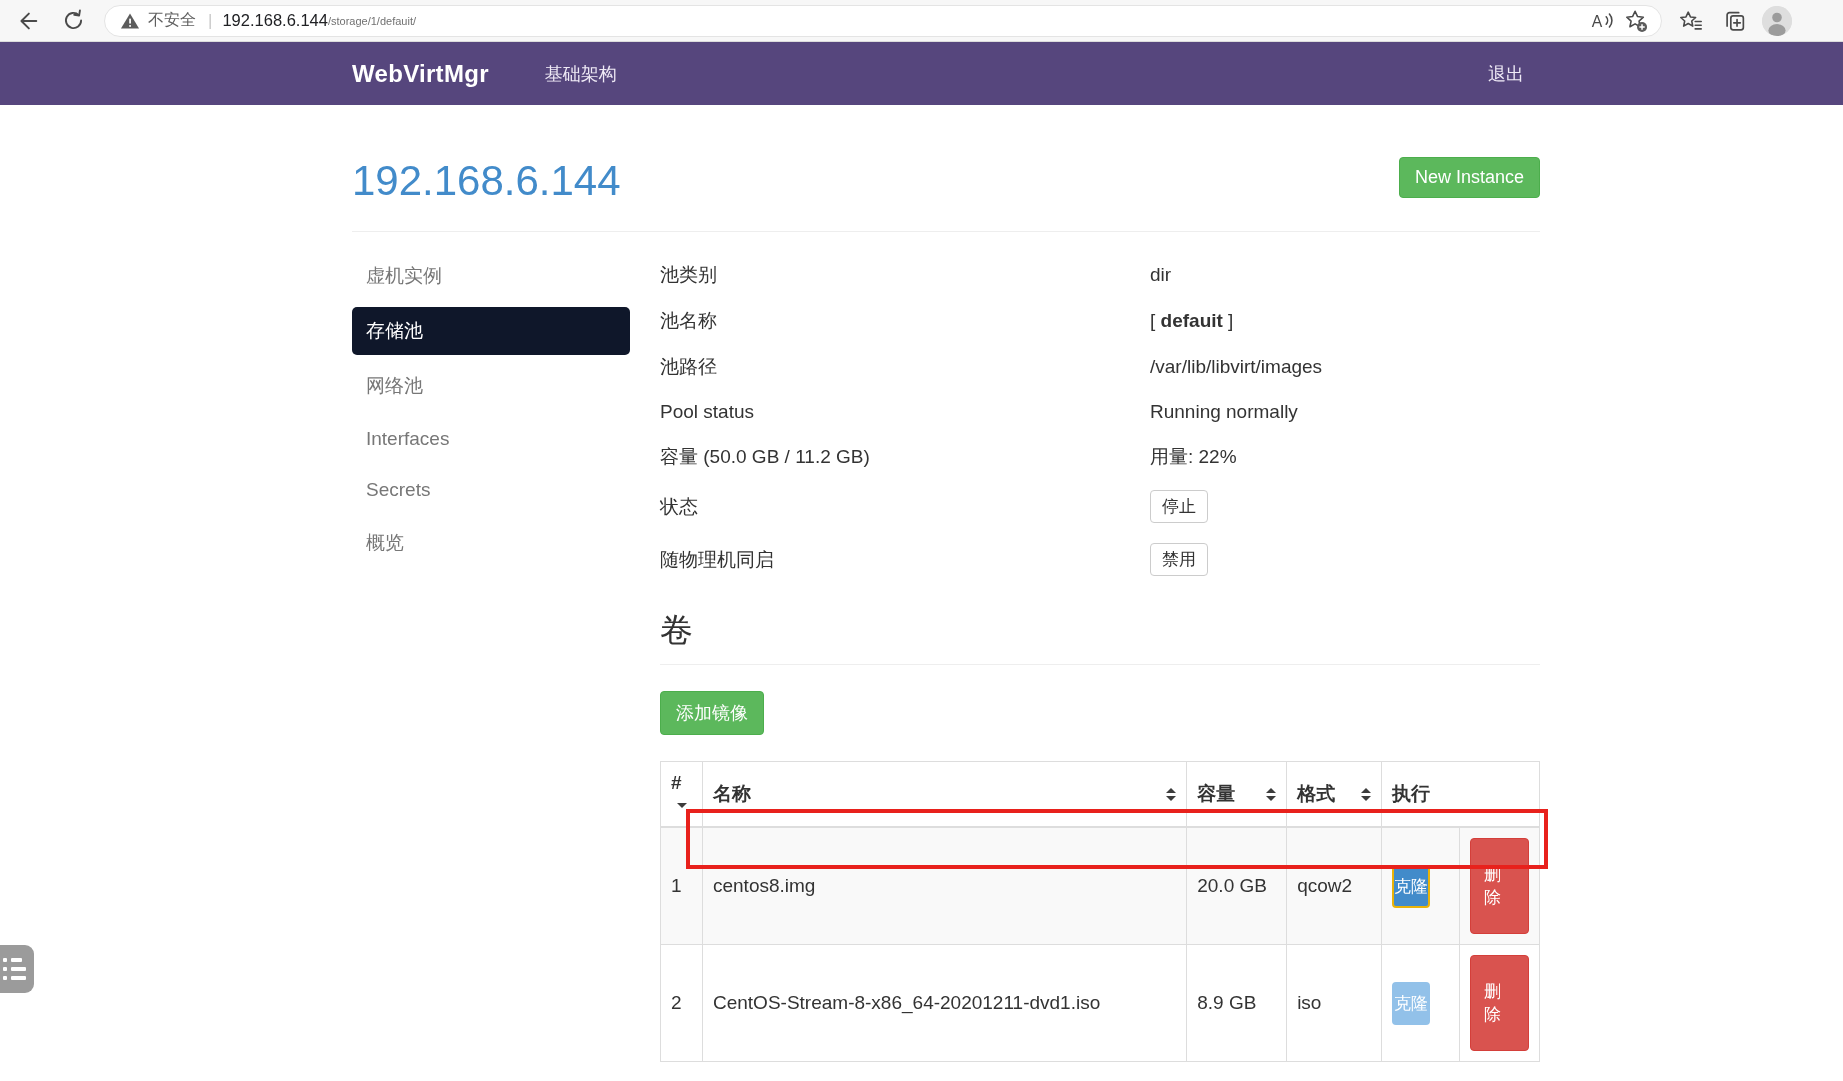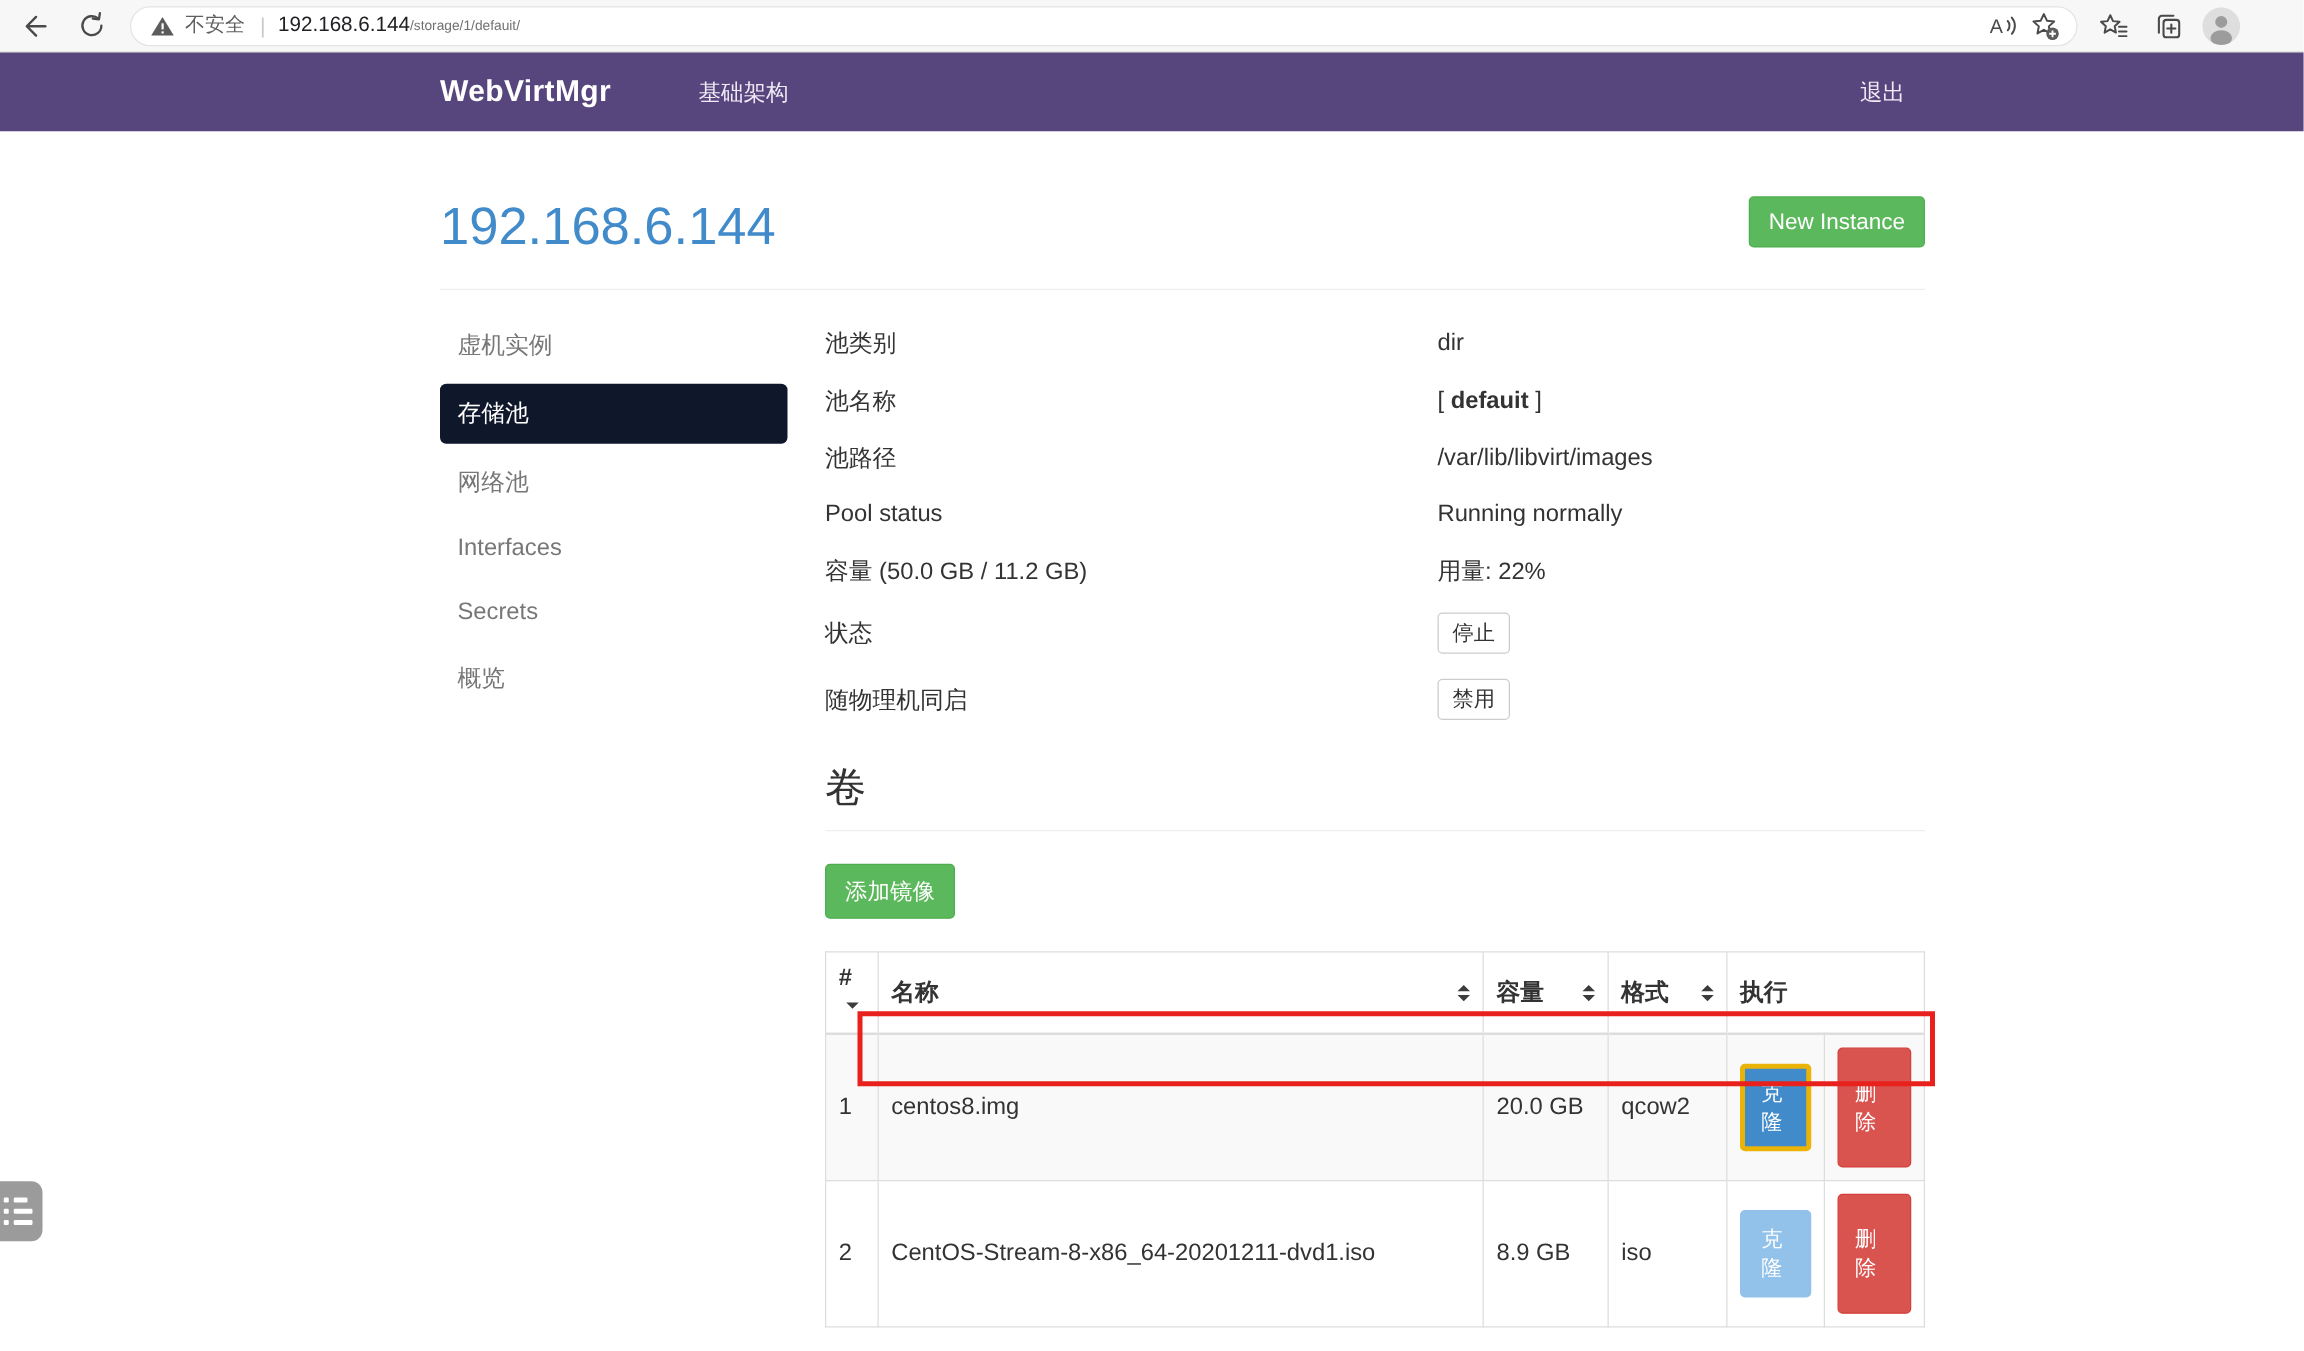--- a/index.html
+++ b/index.html
@@ -26,33 +26,33 @@
   .url-host { font-size:16.5px; color:#202124; }
   .url-path { font-size:11px; color:#717171; }
   .addr-spacer { flex:1; }
   .toolbar-right { display:flex; align-items:center; gap:10px; margin-left:12px; }
   .avatar-wrap { width:30px; height:30px; border-radius:50%; overflow:hidden; background:#dedede; }
 
   
   .app-navbar { height:63px; background:#56467d; display:flex; align-items:center; }
   .app-navbar-inner { width:1188px; margin-left:352px; display:flex; align-items:center; }
   .brand { color:#fff; font-size:24px; font-weight:bold; letter-spacing:.3px; text-decoration:none; }
-  .nav-menu-item { color:#efeaf6; font-size:18px; margin-left:70px; }
+  .nav-menu-item { color:#efeaf6; font-size:18px; margin-left:56px; }
   .nav-logout { margin-left:auto; margin-right:16px; color:#efeaf6; font-size:18px; }
 
   
   .container { width:1188px; margin-left:352px; }
   .page-header { margin-top:52px; display:flex; justify-content:space-between; align-items:flex-start; }
   .page-title { font-size:42px; font-weight:normal; color:#428bca; margin:0; line-height:48px; }
   hr.rule { border:0; border-top:1px solid #eee; margin:26px 0 20px 0; }
 
   .btn { display:inline-block; border-radius:4px; cursor:pointer; text-align:left; }
   .btn-success { background:#5cb85c; border:1px solid #4cae4c; color:#fff; font-size:18px; padding:9px 15px; }
   .btn-default { background:#fff; border:1px solid #ccc; color:#333; font-size:17px; padding:4px 11px; }
-  .btn-primary-sm { background:#428bca; border:4px solid #eab308; color:#fff; font-size:17px; padding:8px 13px;font-family:Liberation Serif, serif; }
+  .btn-primary-sm { background:#428bca; border:2px solid #eab308; color:#fff; font-size:17px; padding:8px 0;font-family:Liberation Serif, serif; }
   .btn-primary-sm.disabled { background:#92c1e9; border-color:#92c1e9; }
   .btn-danger-sm { background:#d9534f; border:1px solid #d43f3a; color:#fff; font-size:17px; padding:24px 13px; }
 
   .content-row { display:flex; }
   .sidebar { width:278px; margin-right:30px; flex:0 0 auto; }
   .side-item { padding:11px 14px; font-size:19px; color:#777; border-radius:5px; margin-bottom:7px; cursor:pointer; }
   .side-item.active { background:#0f172a; color:#fff; }
 
   .main-col { width:880px; flex:0 0 auto; }
   .pool-row { display:flex; align-items:center; padding:10px 0; font-size:19px; min-height:44px; }

